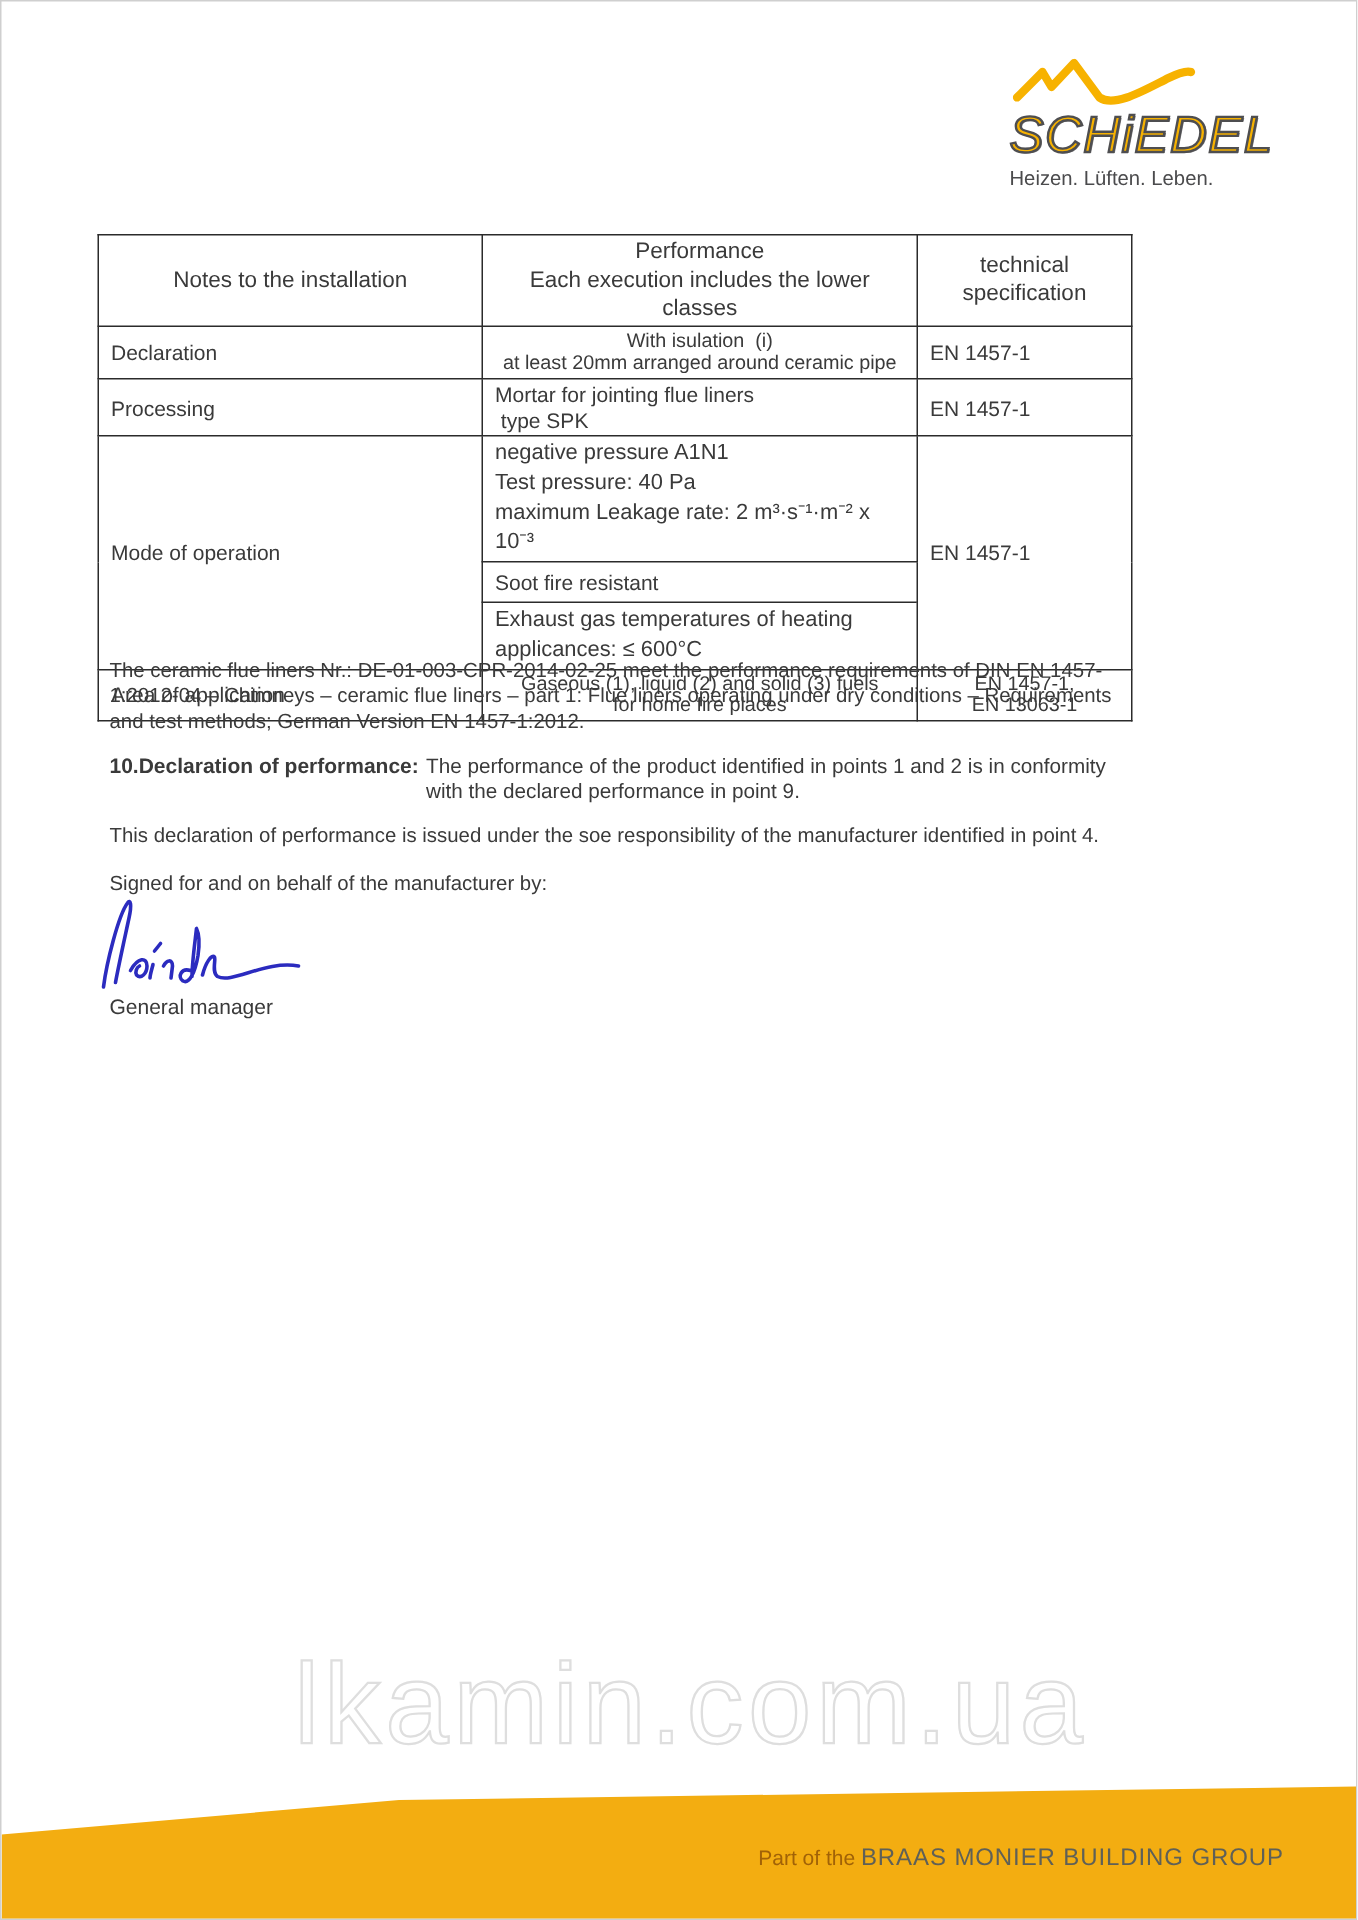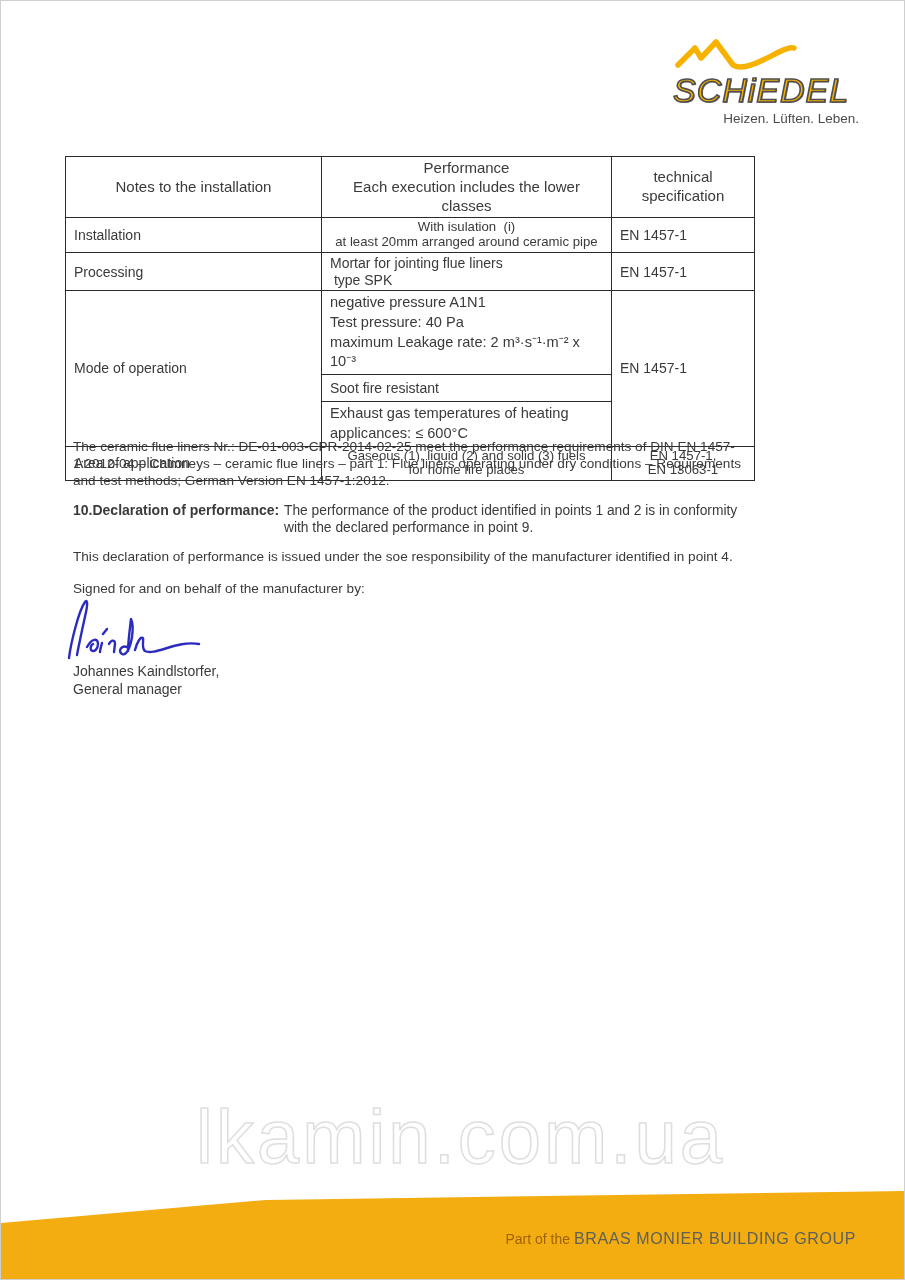--- a/index.html
+++ b/index.html
@@ -23,21 +23,21 @@
     color:#F7B200;
     -webkit-text-stroke:1.6px #4E4E50;
     text-shadow:1px 1px 0 #7a7a7c;
     line-height:1;
     margin-top:2px;
     white-space:nowrap;
   }
   .tagline {
     margin-top:4px;
     font-size:13.5px; color:#4B4B4D;
-    text-align:right;
+    text-align:left;
     white-space:nowrap;
   }
 
   
   .spec-table-wrap { position:absolute; left:64px; top:155px; }
   table.spec { border-collapse:collapse; table-layout:fixed; width:689px; }
   table.spec td, table.spec th {
     border:1.5px solid #2b2b2b;
     vertical-align:middle;
     font-weight:normal;
@@ -112,21 +112,21 @@
     <table class="spec">
       <tbody>
           <tr>
         <td class="c1 hdr">Notes to the installation</td>
         <td class="c2 hdr">Performance
 Each execution includes the lower classes</td>
         <td class="c3 hdr">technical
 specification</td>
       </tr>
       <tr class="h-inst">
-        <td class="cell row-label">Installation</td>
+        <td class="cell row-label">Declaration</td>
         <td class="cell small-cell">With isulation  (i)
 at least 20mm arranged around ceramic pipe</td>
         <td class="cell spec-cell">EN 1457-1</td>
       </tr>
       <tr class="h-proc">
         <td class="cell row-label">Processing</td>
         <td class="cell mid-cell">Mortar for jointing flue liners
  type SPK</td>
         <td class="cell spec-cell">EN 1457-1</td>
       </tr>
@@ -172,21 +172,20 @@
       <path d="M22,50 C27,41 33,41 33,47 C33,52 29,56 26,53 C25,51 26,48 28,47"></path>
       <path d="M37,46 C36,50 35,53 35,55"></path>
       <path d="M38,37 L42,32"></path>
       <path d="M44,47 C46,43 50,42 50,47 L49,55"></path>
       <path d="M62,50 C56,48 53,54 57,57 C61,59 65,52 67,40 C68,33 68,26 66,22 C65,31 63,45 63,54"></path>
       <path d="M70,53 C72,45 76,39 78,41 C79,43 76,51 80,54 C90,59 112,43 134,47"></path>
     </g>
   </svg>
 
   <div class="para name-block">
-    <div>Johannes Kaindlstorfer,</div>
     <div>General manager</div>
   </div>
 
 
   <div class="watermark">lkamin.com.ua</div>
 
   <svg class="footer-svg" width="905" height="91" viewBox="0 0 905 91">
     <polygon points="0,33 265,10 905,1 905,91 0,91" fill="#F3AD11"></polygon>
   </svg>
   <div class="footer-text">

